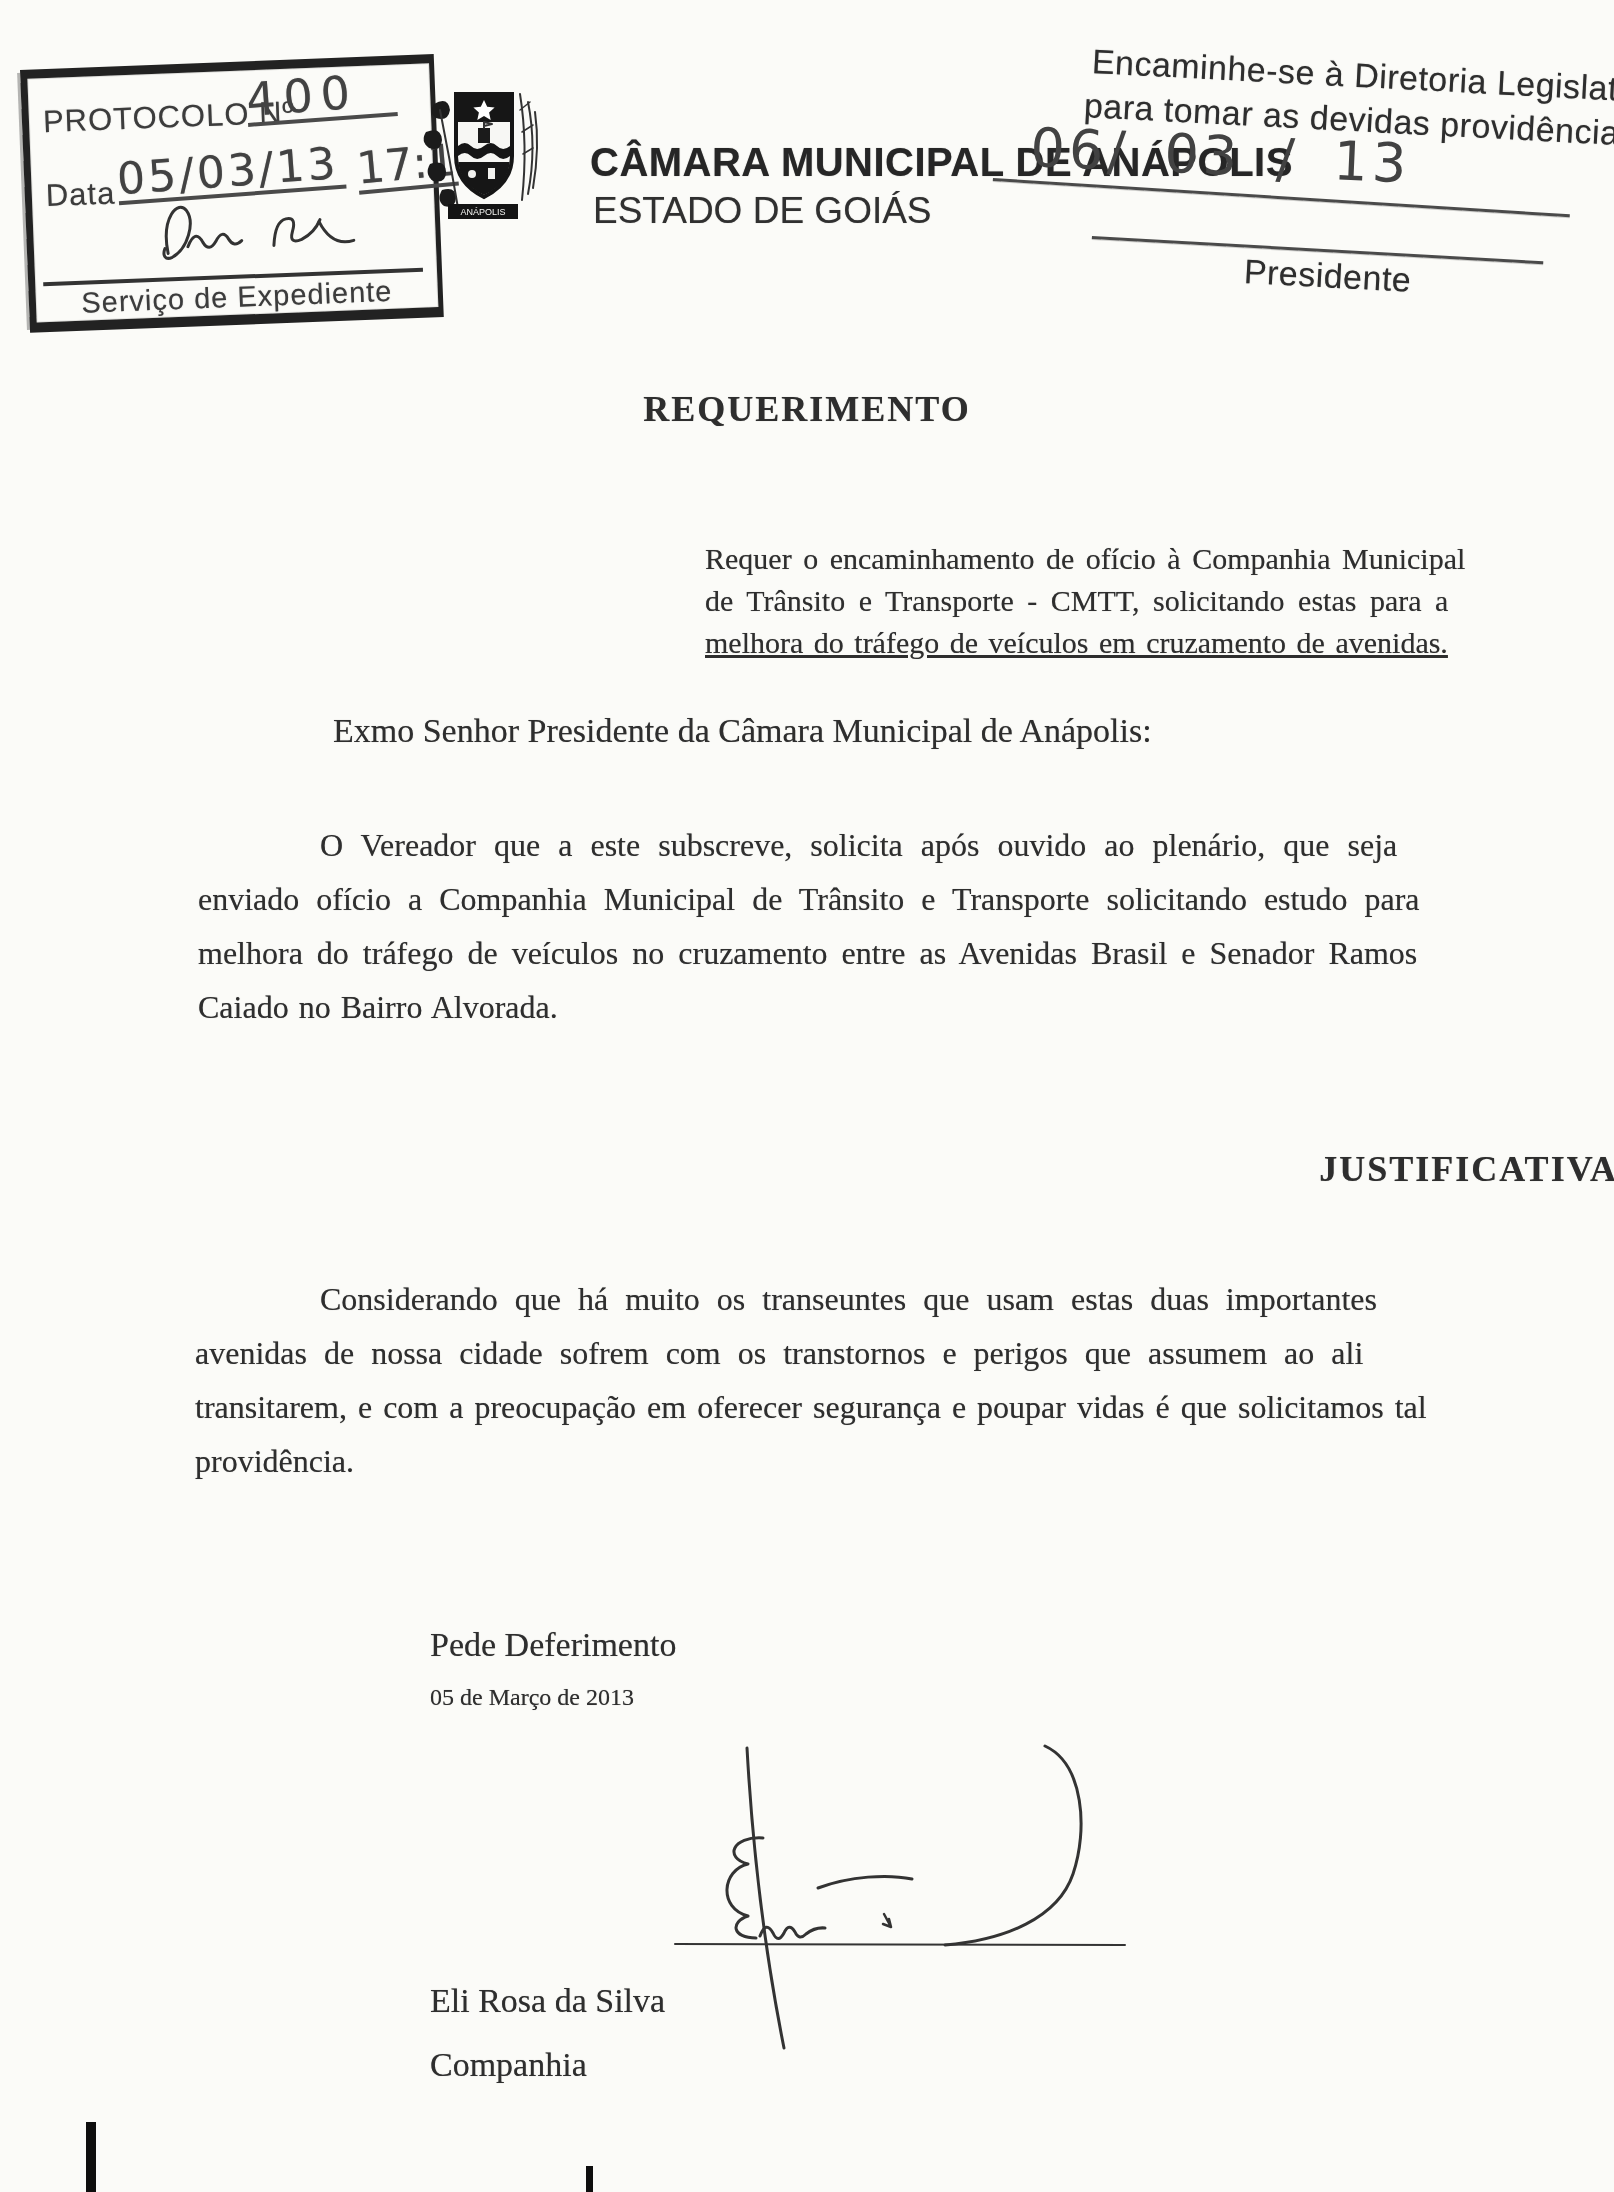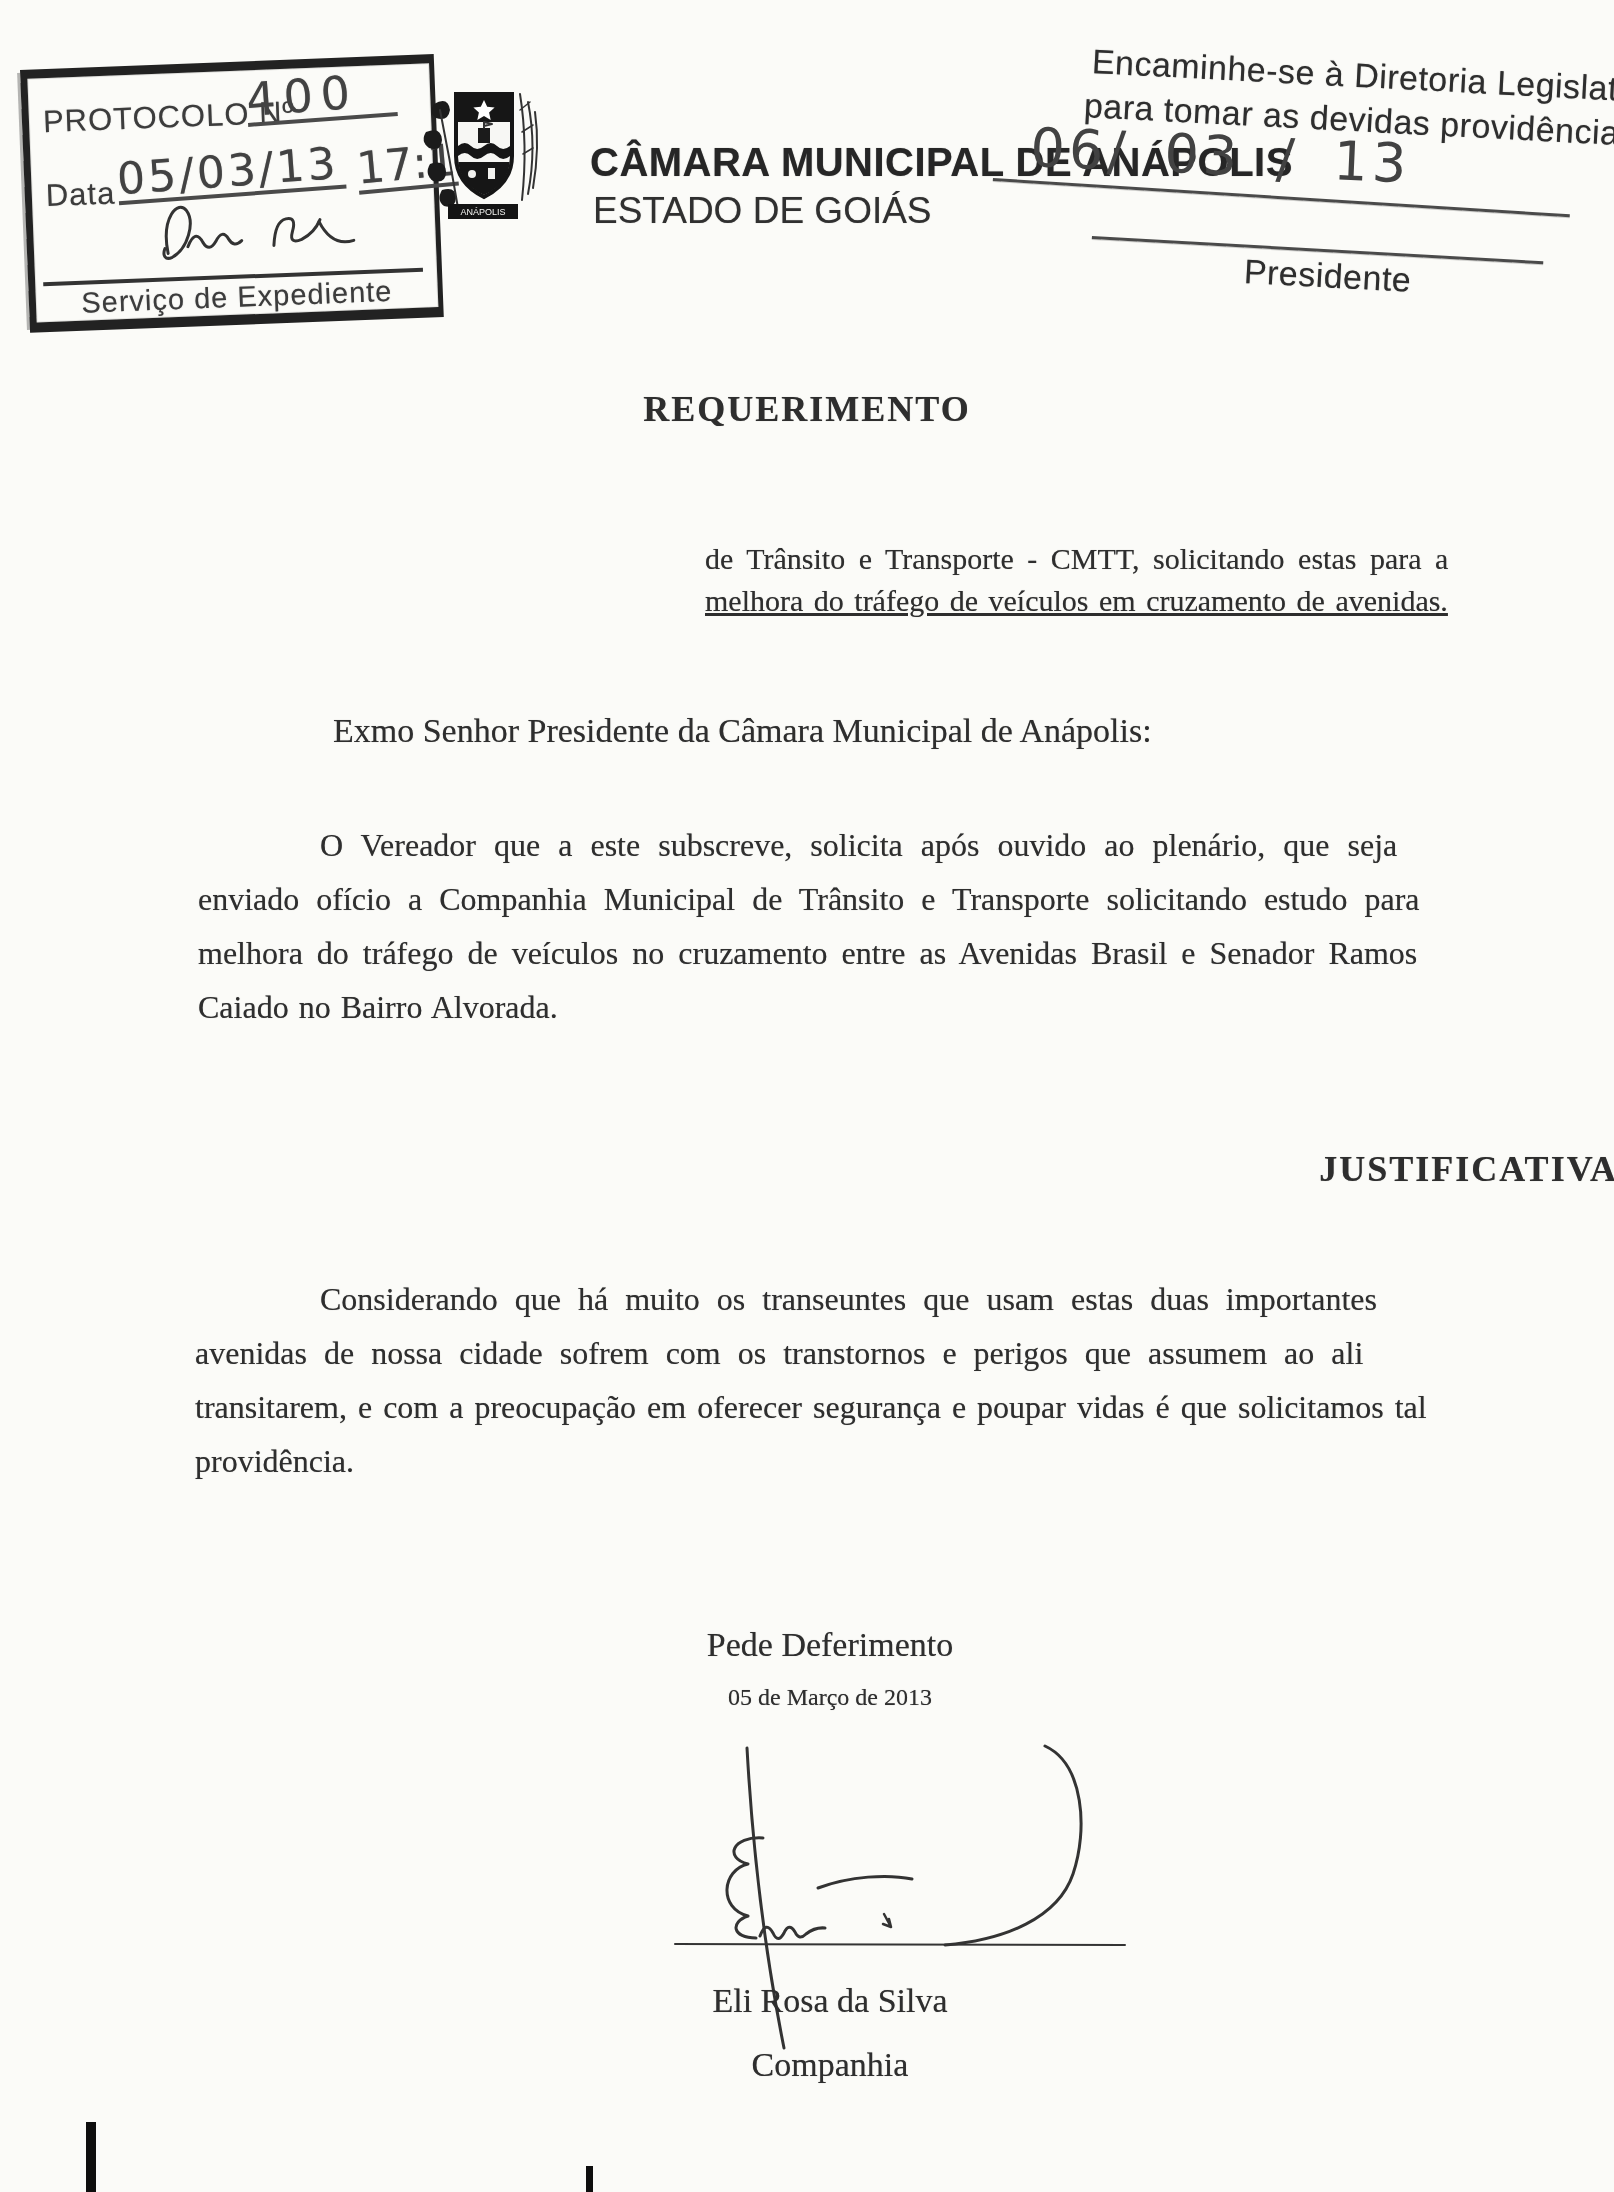--- a/index.html
+++ b/index.html
@@ -34,21 +34,21 @@
   
   .fwd{font-size:34px;letter-spacing:0.5px;color:#2e2e2e;text-shadow:0 0 1px rgba(60,60,60,.5);}
   .rot3{transform:rotate(3deg);transform-origin:top left;}
   .ink-line{height:0;border-top:3px solid #4a4a4a;box-shadow:0 1px 0 rgba(80,80,80,.25);}
 
   
   .line{white-space:nowrap;}
   .body-line{font-size:32px;line-height:54px;}
   .cite-line{font-size:30px;line-height:42px;}
   .heading{font-weight:bold;letter-spacing:2px;font-size:36px;}
-  .center-block{left:430px;width:800px;text-align:center;}
+  .center-block{left:430px;width:800px;}
 
   svg .stroke{fill:none;stroke:#333;stroke-linecap:round;stroke-linejoin:round;}
 
   
   .artifact{background:#0e0e0e;}
 </style>
 </head>
 <body>
 
 <div class="page">
@@ -110,20 +110,21 @@
 
   <div class="abs hand nowrap" style="left:1032px;top:116px;font-size:54px;letter-spacing:4px;word-spacing:14px;transform:rotate(2.5deg);transform-origin:top left;">06/ 03 / 13</div>
   <div class="abs ink-line" style="left:993px;top:178px;width:578px;transform:rotate(3.6deg);transform-origin:top left;"></div>
 
   <div class="abs ink-line" style="left:1092px;top:236px;width:452px;transform:rotate(3.2deg);transform-origin:top left;"></div>
   <div class="abs fwd sans nowrap" style="left:1245px;top:252px;transform:rotate(3deg);transform-origin:top left;">Presidente</div>
 
   <div class="abs serif doc-text heading" style="left:0;top:388px;width:1614px;text-align:center;">REQUERIMENTO</div>
 
   <div class="abs" style="left:705px;top:538px;">
+    <div class="serif doc-text cite-line line" style="word-spacing:4px;">Requer o encaminhamento de ofício à Companhia Municipal</div>
     <div class="serif doc-text cite-line line" style="word-spacing:6px;">de  Trânsito  e Transporte - CMTT, solicitando estas para  a</div>
     <div class="serif doc-text cite-line line" style="word-spacing:3px;text-decoration:underline;">melhora do tráfego de veículos em cruzamento de avenidas.</div>
   </div>
 
   <div class="abs serif doc-text nowrap" style="left:333px;top:712px;font-size:34px;">Exmo Senhor Presidente da Câmara Municipal de Anápolis:</div>
 
   <div class="abs" style="left:198px;top:818px;">
     <div class="serif doc-text body-line line" style="padding-left:122px;word-spacing:10px;">O Vereador que a este subscreve, solicita após ouvido ao plenário, que seja</div>
     <div class="serif doc-text body-line line" style="word-spacing:9px;">enviado ofício a Companhia Municipal de Trânsito e Transporte solicitando estudo para</div>
     <div class="serif doc-text body-line line" style="word-spacing:6px;">melhora do tráfego de veículos no cruzamento entre as Avenidas Brasil e Senador Ramos</div>

